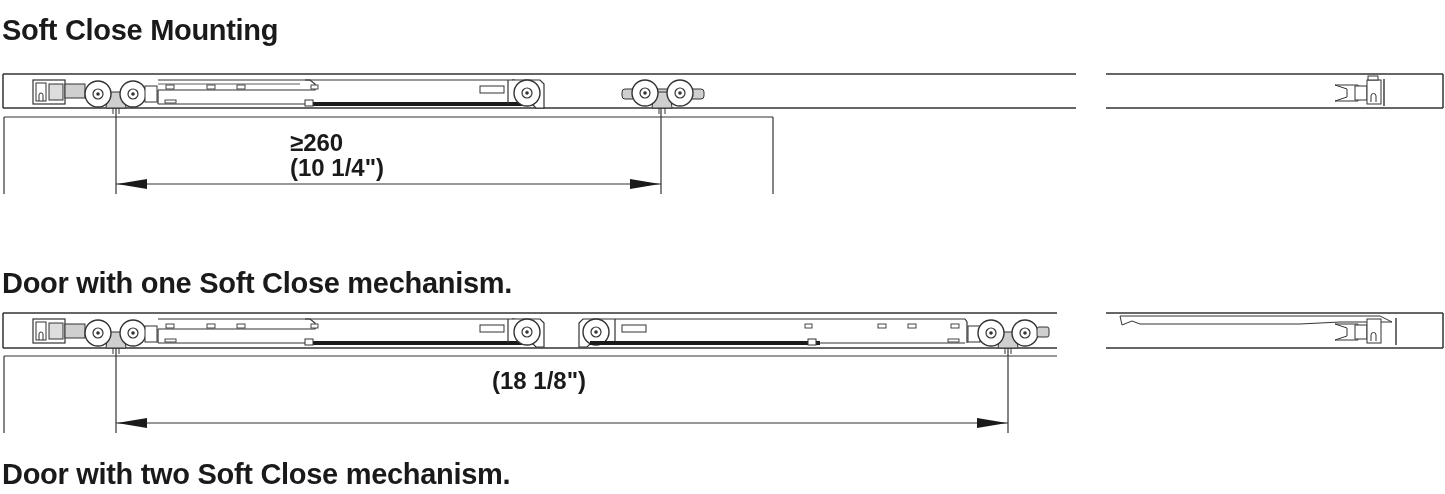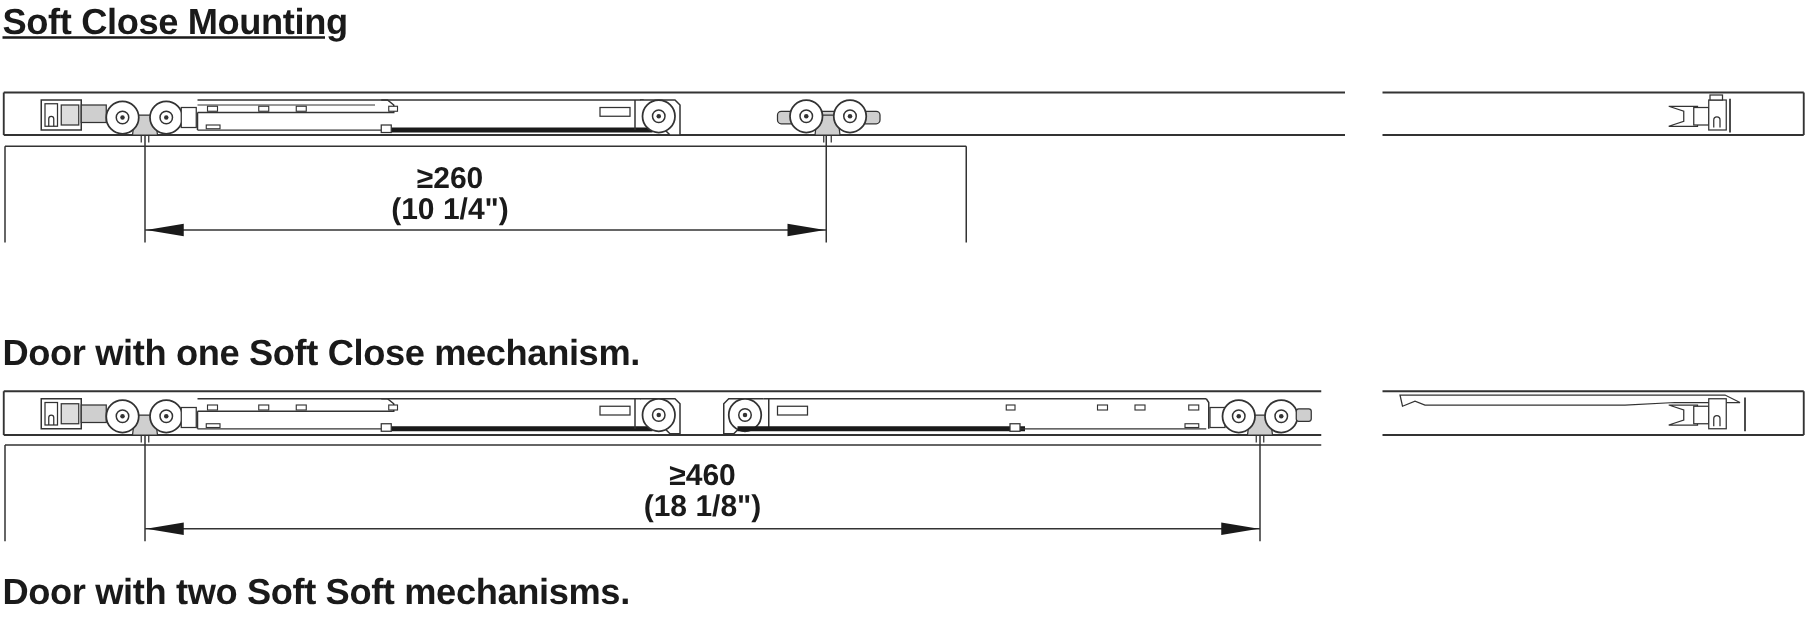--- a/index.html
+++ b/index.html
@@ -1,27 +1,27 @@
 <!DOCTYPE html>
 <html><head>
 <meta charset="utf-8">
 <style>
   html, body { margin: 0; padding: 0; background: #ffffff; }
   body { width: 1445px; height: 494px; position: relative; overflow: hidden;
          font-family: "Liberation Sans", sans-serif; color: #1a1a1a; }
   .heading { position: absolute; left: 2px; font-weight: bold; font-size: 29px;
              line-height: 32px; letter-spacing: -0.3px; white-space: nowrap; }
   .dim-label { position: absolute; font-weight: bold; font-size: 24px; line-height: 25px;
-               text-align: center; white-space: nowrap; }
+               text-align: left; white-space: nowrap; }
   svg.drawing { position: absolute; left: 0; top: 0; }
 </style>
 </head>
 <body>
 
-<div class="heading" style="top:2px;text-decoration:underline;">Soft Close Mounting</div>
+<div class="heading" style="top:14px;">Soft Close Mounting</div>
 
 <svg class="drawing" width="1445" height="494" viewBox="0 0 1445 494">
   <defs>
     <g id="wheel">
       <circle r="13" fill="#fff" stroke="#333" stroke-width="1.4"></circle>
       <circle r="5" fill="#fff" stroke="#333" stroke-width="1.2"></circle>
       <circle r="1.8" fill="#333"></circle>
     </g>
     <g id="endstop">
 
@@ -186,16 +186,15 @@
   </g>
 </svg>
 
 <div class="dim-label" style="left:290px; top:130px; width:140px;">
   <div>≥260</div>
   <div>(10 1/4")</div>
 </div>
 <div class="heading" style="top:219px;margin-top:48px;">Door with one Soft Close mechanism.</div>
 
 <div class="dim-label" style="left:492px; top:368px; width:140px;">
-  <div>≥460</div>
   <div>(18 1/8")</div>
 </div>
-<div class="heading" style="top:458px;">Door with two Soft Soft mechanisms.</div>
+<div class="heading" style="top:458px;">Door with two Soft Close mechanism.</div>
 
 </body></html>

